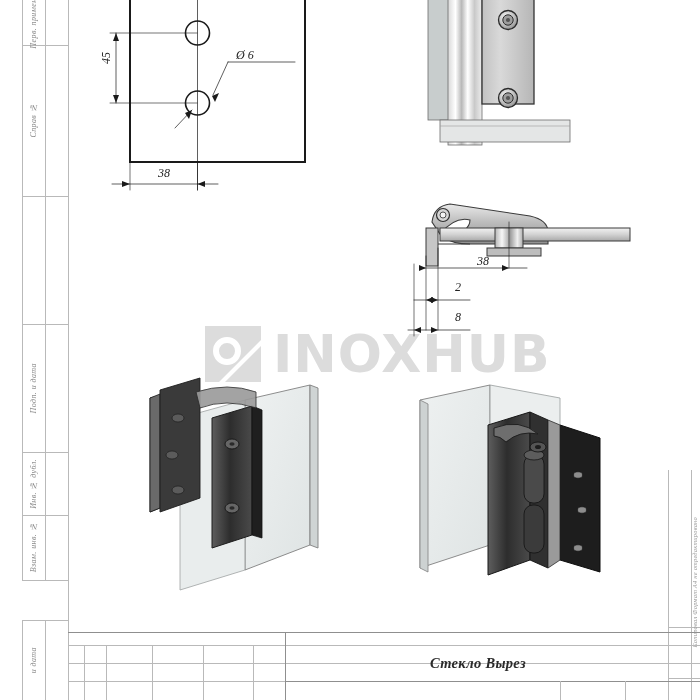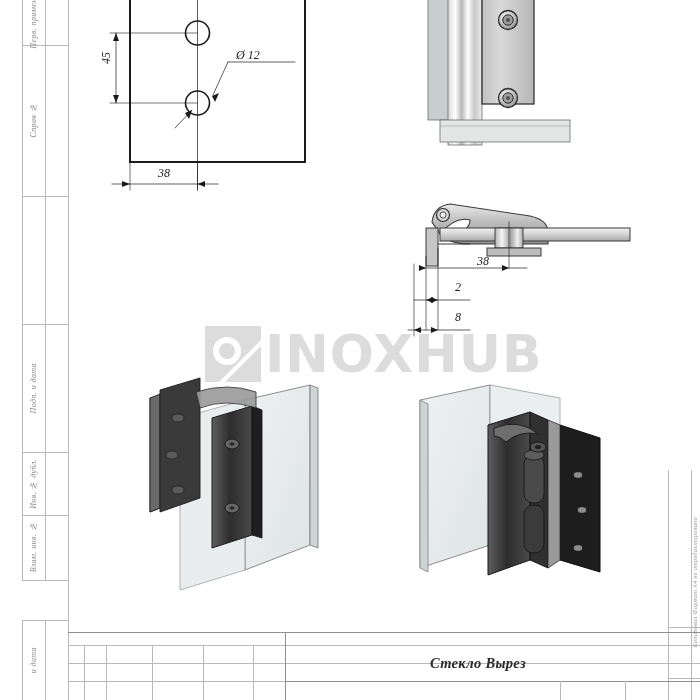--- a/index.html
+++ b/index.html
@@ -22,21 +22,21 @@
     font-size:8px;color:#8a8a8a;white-space:nowrap;letter-spacing:.4px;
   }
   .rightnote{position:absolute;right:2px;top:470px;height:225px;display:flex;align-items:center;}
   .rightnote span{
     writing-mode:vertical-rl;transform:rotate(180deg);
     font-family:"Liberation Serif",serif;font-style:italic;
     font-size:6.5px;color:#9a9a9a;white-space:nowrap;letter-spacing:.2px;
   }
 
   
-  .watermark{position:absolute;left:205px;top:326px;display:flex;align-items:center;gap:4px;
+  .watermark{position:absolute;left:205px;top:326px;display:flex;align-items:center;gap:12px;
              pointer-events:none;user-select:none;}
   .wm-mark{width:56px;height:56px;position:relative;}
   .wm-text{font-family:"DejaVu Sans",sans-serif;font-weight:bold;font-size:52px;
            color:#dcdcdc;letter-spacing:1px;line-height:1;}
 
   
   .tb-title{position:absolute;left:430px;top:655px;font-family:"Liberation Serif",serif;
             font-style:italic;font-size:14.5px;color:#2b2b2b;letter-spacing:.3px;font-weight:bold;}
 
   
@@ -135,21 +135,21 @@
       <polygon points="130,184 122,181 122,187"></polygon>
       <polygon points="197.5,184 205,181 205,187"></polygon>
 
       <polygon points="212,96 219,93 215,102"></polygon>
 
       <polygon points="192,110 185,113 189,119"></polygon>
     </g>
   </svg>
   <div class="dim rot" style="left:99px;top:52px;">45</div>
   <div class="dim" style="left:158px;top:166px;">38</div>
-  <div class="dim" style="left:236px;top:48px;">Ø 12</div>
+  <div class="dim" style="left:236px;top:48px;">Ø 6</div>
 
   <svg width="700" height="700">
     <defs>
       <linearGradient id="gMetal" x1="0" y1="0" x2="1" y2="0">
         <stop offset="0%" stop-color="#d8d8d8"></stop>
         <stop offset="22%" stop-color="#ffffff"></stop>
         <stop offset="40%" stop-color="#b8b8b8"></stop>
         <stop offset="58%" stop-color="#ffffff"></stop>
         <stop offset="78%" stop-color="#c9c9c9"></stop>
         <stop offset="100%" stop-color="#ededed"></stop>

